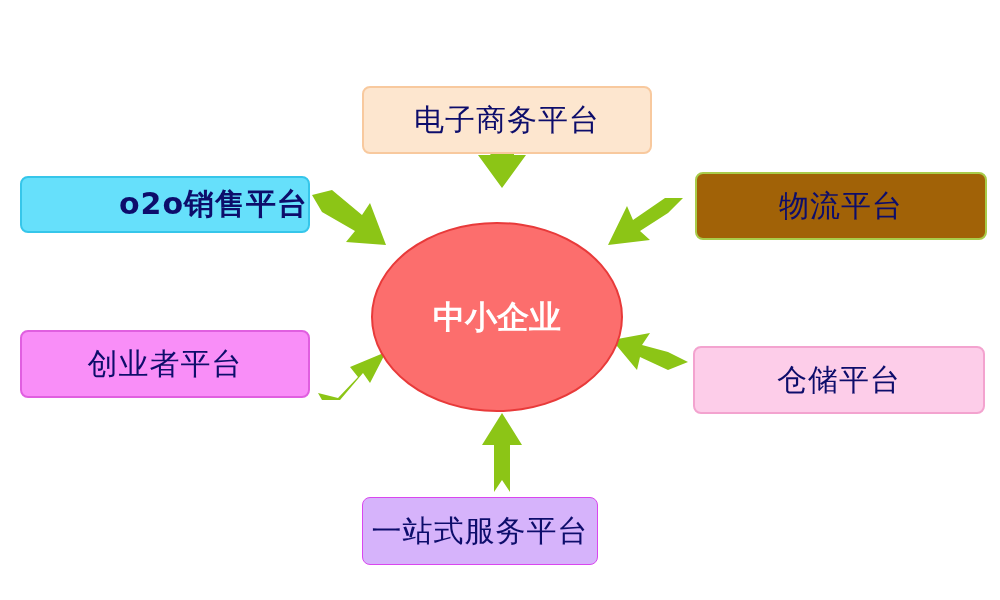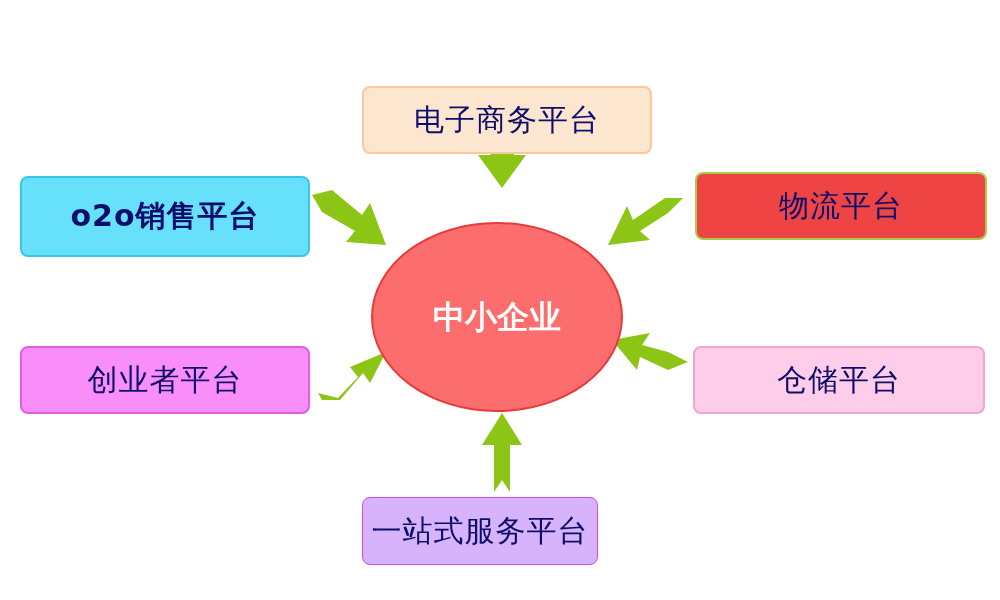--- a/index.html
+++ b/index.html
@@ -30,29 +30,29 @@
     <polygon points="318,393 338,398 358,377 350,367 386,352 370,383 363,373 340,400 322,400"></polygon>
 
     <polygon points="688,362 668,370 640,357 637,370 612,340 650,333 642,345 668,352"></polygon>
   </g>
 </svg>
 
 <div class="box" style="left:362px;top:42px;width:290px;height:68px;background:#fde6cf;border:2px solid #f8c99e;margin-top:44px;">
   <span>电子商务平台</span>
 </div>
 
-<div class="box" style="left:20px;top:176px;width:290px;height:81px;background:#66e0fb;border:2px solid #36c6ea;font-weight:bold;font-family:'DejaVu Sans','Liberation Sans',sans-serif;">
+<div class="box" style="left:20px;top:176px;width:290px;height:57px;background:#66e0fb;border:2px solid #36c6ea;font-weight:bold;font-family:'DejaVu Sans','Liberation Sans',sans-serif;justify-content:flex-end;">
   <span>o2o销售平台</span>
 </div>
 
-<div class="box" style="left:695px;top:172px;width:292px;height:68px;background:#ef4444;border:2px solid #a9cc4a;">
+<div class="box" style="left:695px;top:172px;width:292px;height:68px;background:#a16207;border:2px solid #a9cc4a;">
   <span>物流平台</span>
 </div>
 
-<div class="box" style="left:20px;top:346px;width:290px;height:68px;background:#f98ef8;border:2px solid #e05fe0;">
+<div class="box" style="left:20px;top:330px;width:290px;height:68px;background:#f98ef8;border:2px solid #e05fe0;">
   <span>创业者平台</span>
 </div>
 
 <div class="box" style="left:693px;top:346px;width:292px;height:68px;background:#fdcde9;border:2px solid #f3a3cf;">
   <span>仓储平台</span>
 </div>
 
 <div class="box" style="left:362px;top:497px;width:236px;height:68px;background:#d6b3fb;border:1px solid #d946ef;">
   <span>一站式服务平台</span>
 </div>

